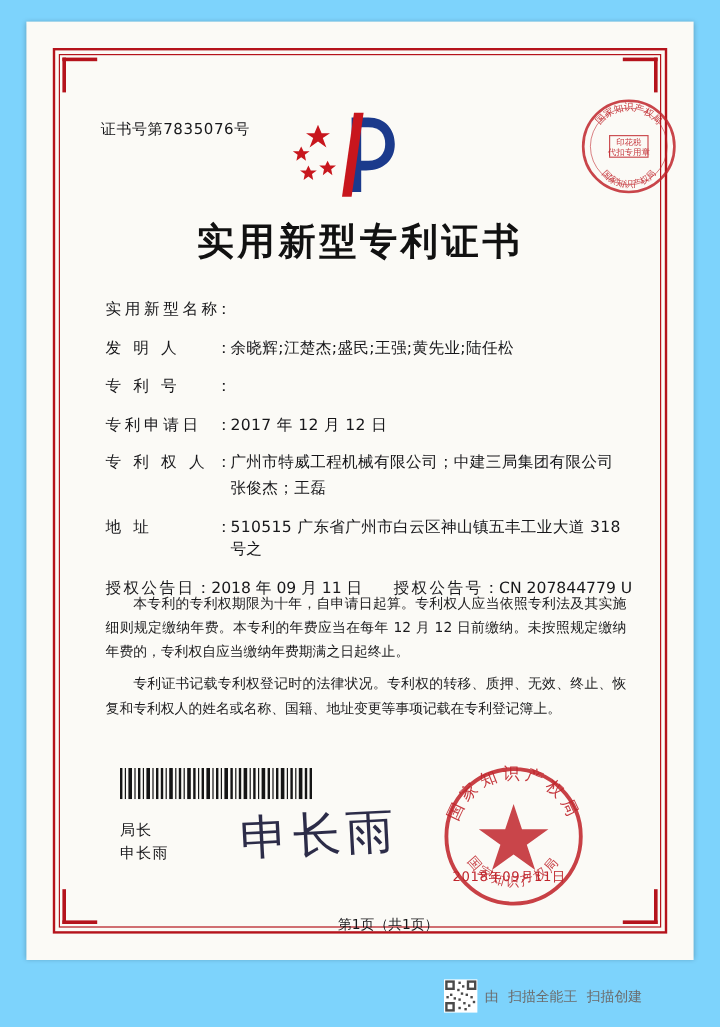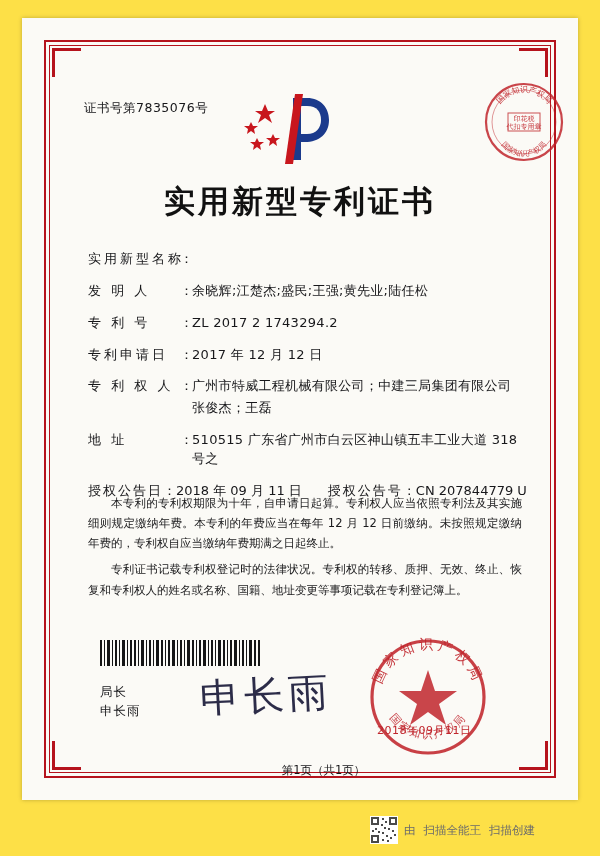--- a/index.html
+++ b/index.html
@@ -10,21 +10,21 @@
     width: 600px;
     height: 856px;
     background: #d8d8d4;
     font-family: "Liberation Sans", sans-serif;
     overflow: hidden;
   }
   .page {
     position: relative;
     width: 600px;
     height: 856px;
-    background: #fde047;
+    background: #7dd3fc;
   }
   .certificate {
     position: absolute;
     left: 22px;
     top: 18px;
     width: 556px;
     height: 782px;
     background: #fbfaf6;
     box-shadow: 0 0 4px rgba(0,0,0,0.25);
   }
@@ -292,21 +292,20 @@
 
       <div class="field-row">
         <div class="field-label">发 明 人</div>
         <div class="field-colon">：</div>
         <div class="field-value">余晓辉;江楚杰;盛民;王强;黄先业;陆任松</div>
       </div>
 
       <div class="field-row">
         <div class="field-label">专 利 号</div>
         <div class="field-colon">：</div>
-        <div class="field-value">ZL 2017 2 1743294.2</div>
       </div>
 
       <div class="field-row">
         <div class="field-label">专利申请日</div>
         <div class="field-colon">：</div>
         <div class="field-value">2017 年 12 月 12 日</div>
       </div>
 
       <div class="field-row">
         <div class="field-label">专 利 权 人</div>

